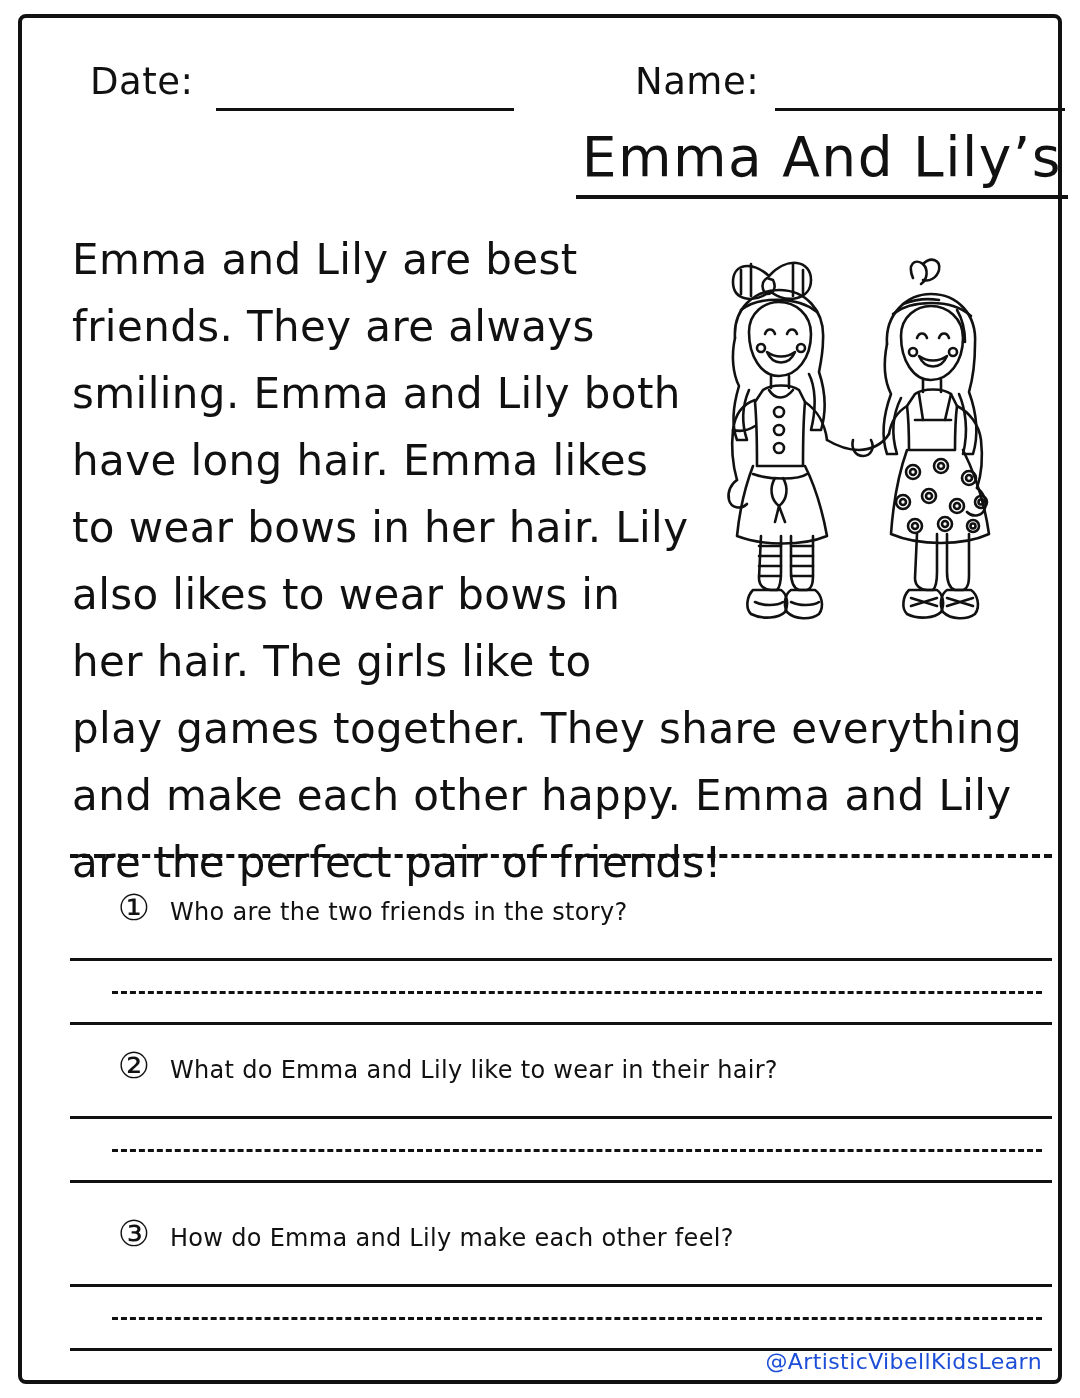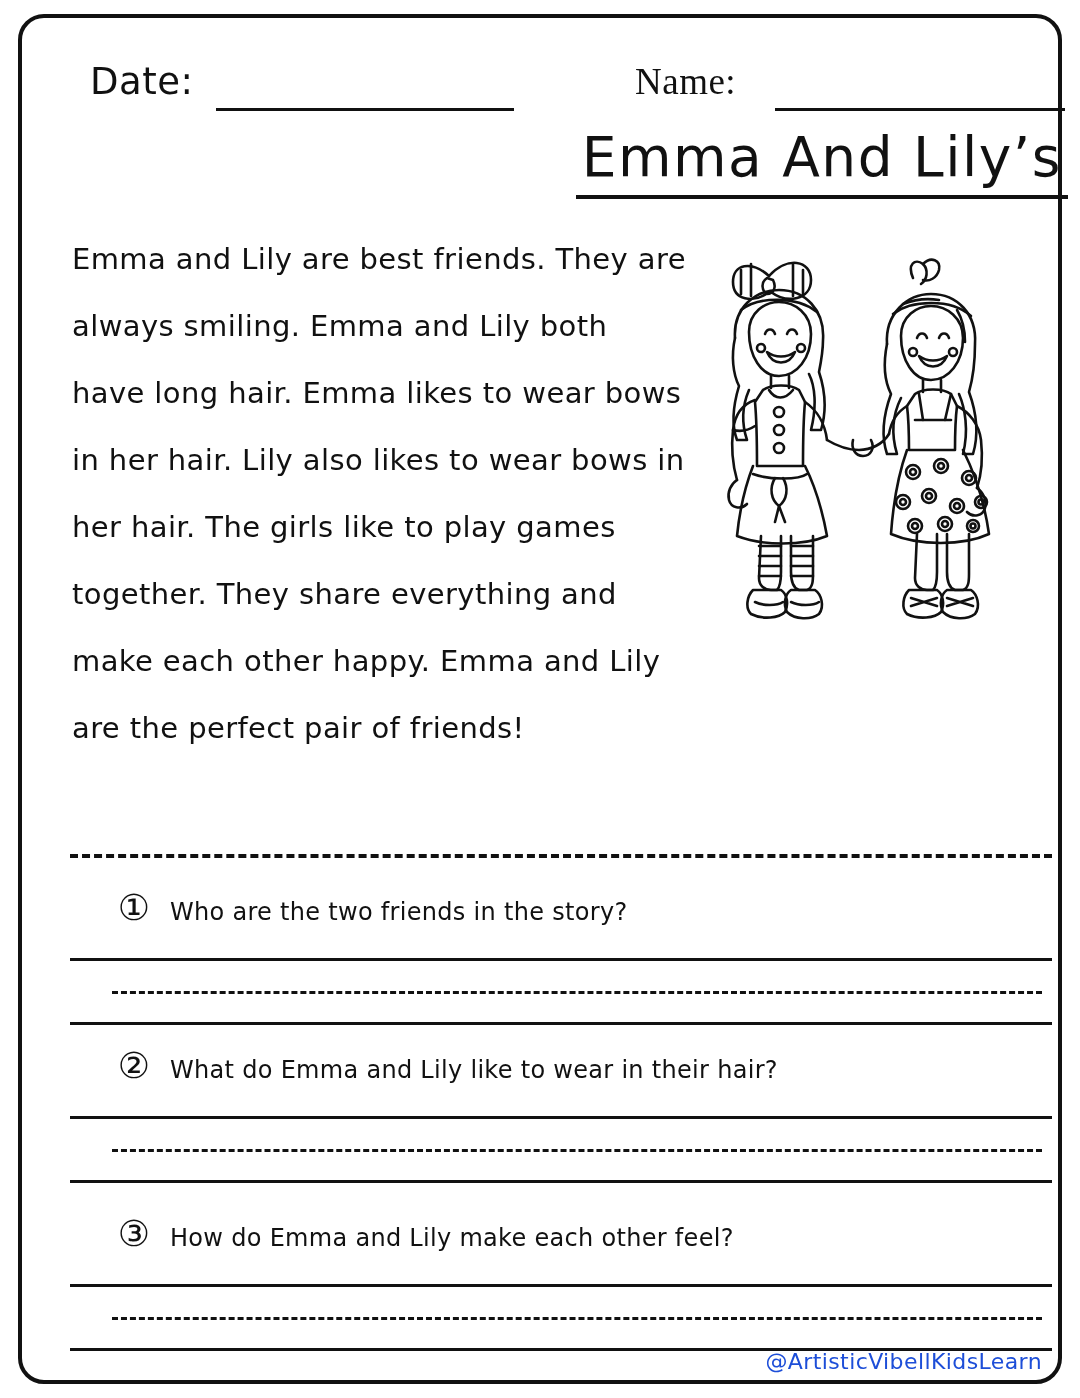--- a/index.html
+++ b/index.html
@@ -19,21 +19,21 @@
     left: 0; top: 0;
     width: 1080px; height: 1398px;
     background: #fff;
   }
   
   .frame {
     position: absolute;
     left: 18px; top: 14px;
     width: 1044px; height: 1370px;
     border: 4px solid #111;
-    border-radius: 26px;
+    border-radius: 8px;
     background: #fff;
   }
   .inner {
     position: absolute;
     left: 34px; top: 30px;
     width: 1012px; height: 1338px;
   }
 
   
   .header {
@@ -42,21 +42,21 @@
     width: 980px; height: 66px;
   }
   .hdr-label {
     position: absolute;
     font-size: 37px;
     letter-spacing: 0.5px;
     font-family: "DejaVu Sans", sans-serif;
     font-weight: 400;
   }
   .date-label { left: 20px; top: 4px; }
-  .name-label { left: 565px; top: 4px; font-family: Liberation Serif, serif; }
+  .name-label { left: 565px; top: 4px; }
   .rule {
     position: absolute;
     height: 0;
     border-bottom: 3px solid #111;
   }
   .date-rule { left: 146px; top: 52px; width: 298px; }
   .name-rule { left: 705px; top: 52px; width: 290px; }
 
   
   .title-wrap {
@@ -74,21 +74,21 @@
     border-bottom: 4px solid #111;
     line-height: 1.15;
   }
 
   
   .passage {
     position: absolute;
     left: 16px; top: 178px;
     width: 980px;
     font-family: "DejaVu Sans", sans-serif;
-    font-size: 29px;
+    font-size: 42px;
     line-height: 67px;
     letter-spacing: 0.4px;
     text-align: left;
   }
   .passage p { margin: 0; }
 
   
   .illus {
     float: right;
     width: 345px;

